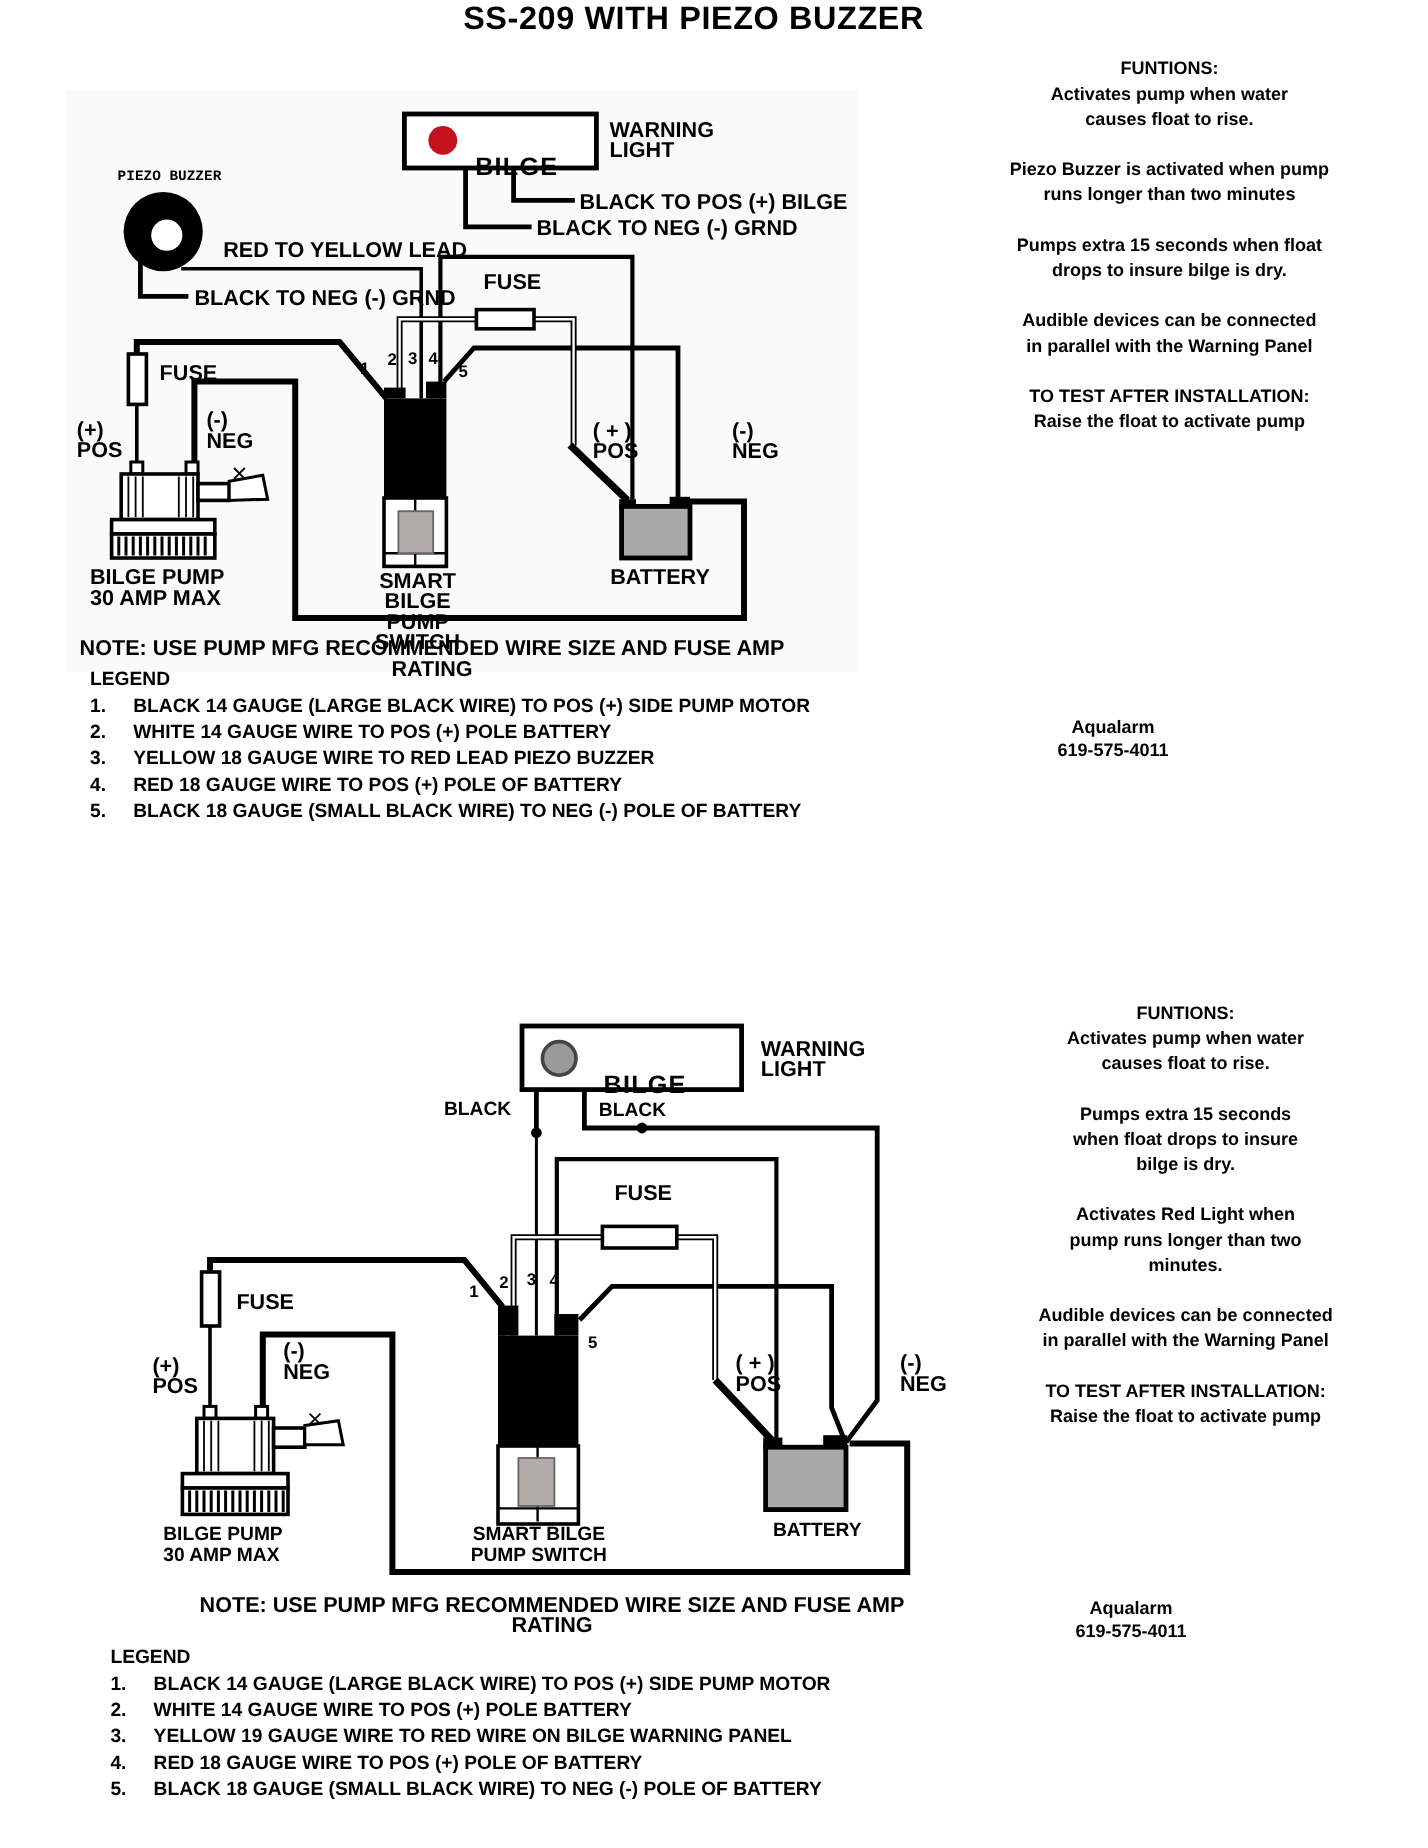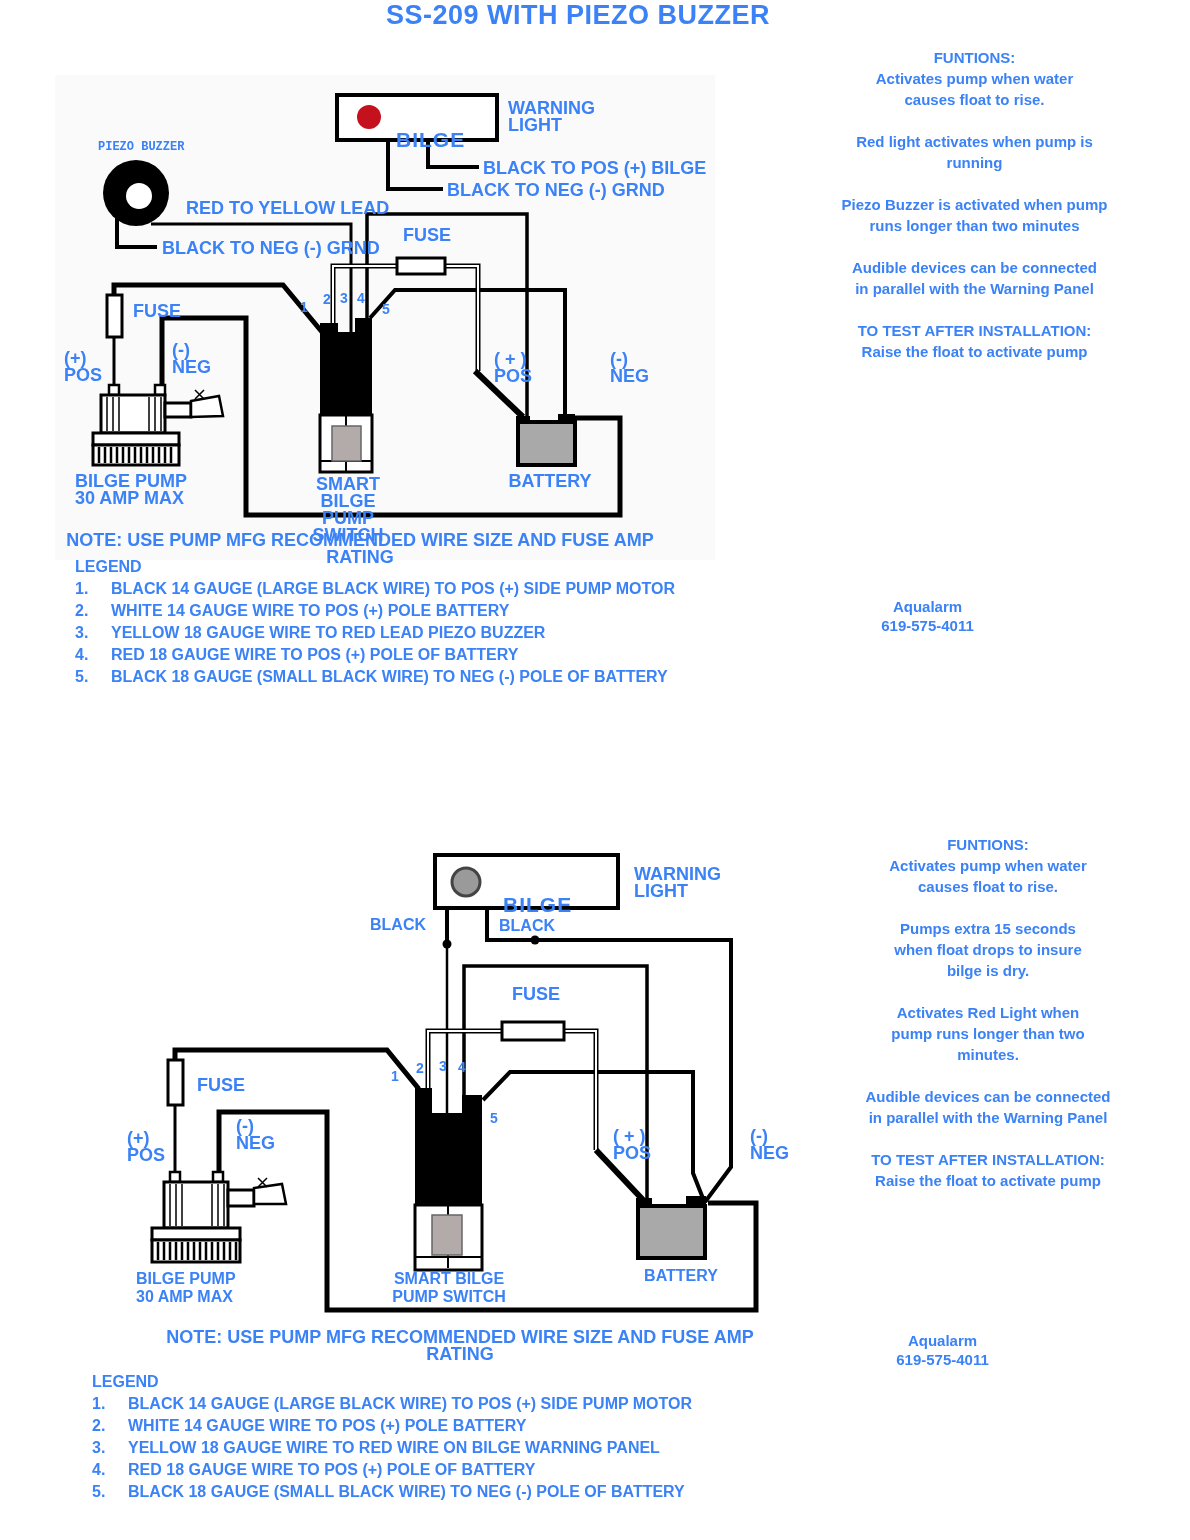--- a/index.html
+++ b/index.html
@@ -1,17 +1,17 @@
 <!DOCTYPE html>
 <html><head>
 <meta charset="utf-8">
 <style>
   html,body{margin:0;padding:0;background:#ffffff;}
   #page{position:relative;width:1190px;height:1540px;background:#ffffff;overflow:hidden;
-        font-family:"Liberation Sans",sans-serif;font-weight:bold;color:#3b82f6;}
+        font-family:"Liberation Sans",sans-serif;font-weight:bold;color:#000000;}
   .abs{position:absolute;}
   .pre{white-space:pre-line;}
   .c{text-align:center;}
   .title{font-size:27px;letter-spacing:0.5px;}
   .lbl{font-size:18px;line-height:17px;}
   .lbl12{font-size:12px;}
   .lbl16{font-size:16px;}
   .num{font-size:14px;}
   .panel-text{font-size:21px;letter-spacing:1px;margin-top:23px;}
   .fn{font-size:15px;line-height:21px;text-align:center;}
@@ -123,24 +123,24 @@
 30 AMP MAX</div>
   <div class="abs lbl pre c" style="left:288px;top:476px;width:120px;">SMART BILGE
 PUMP SWITCH</div>
   <div class="abs lbl c" style="left:505px;top:473px;width:90px;">BATTERY</div>
   <div class="abs lbl c" style="left:60px;top:532px;width:600px;">NOTE: USE PUMP MFG RECOMMENDED WIRE SIZE AND FUSE AMP RATING</div>
 
   <div class="abs fn" style="left:827px;top:47px;width:295px;">
     <div class="para pre">FUNTIONS:
 Activates pump when water
 causes float to rise.</div>
-    <div class="para pre">Red light activates when pump is
-running</div>
     <div class="para pre">Piezo Buzzer is activated when pump
 runs longer than two minutes</div>
+    <div class="para pre">Pumps extra 15 seconds when float
+drops to insure bilge is dry.</div>
     <div class="para pre">Audible devices can be connected
 in parallel with the Warning Panel</div>
     <div class="para pre">TO TEST AFTER INSTALLATION:
 Raise the float to activate pump</div>
   </div>
 
   <div class="abs legend" style="left:75px;top:556px;width:760px;">
     <div>LEGEND</div>
     <div class="row">
         <span class="n">1.</span>
@@ -278,21 +278,21 @@
     <div class="row">
         <span class="n">1.</span>
         <span>BLACK 14 GAUGE (LARGE BLACK WIRE) TO POS (+) SIDE PUMP MOTOR</span>
       </div>
     <div class="row">
         <span class="n">2.</span>
         <span>WHITE 14 GAUGE WIRE TO POS (+) POLE BATTERY</span>
       </div>
     <div class="row">
         <span class="n">3.</span>
-        <span>YELLOW 18 GAUGE WIRE TO RED WIRE ON BILGE WARNING PANEL</span>
+        <span>YELLOW 19 GAUGE WIRE TO RED WIRE ON BILGE WARNING PANEL</span>
       </div>
     <div class="row">
         <span class="n">4.</span>
         <span>RED 18 GAUGE WIRE TO  POS (+) POLE OF BATTERY</span>
       </div>
     <div class="row">
         <span class="n">5.</span>
         <span>BLACK 18 GAUGE (SMALL BLACK WIRE) TO NEG (-) POLE OF BATTERY</span>
       </div>
   </div>

